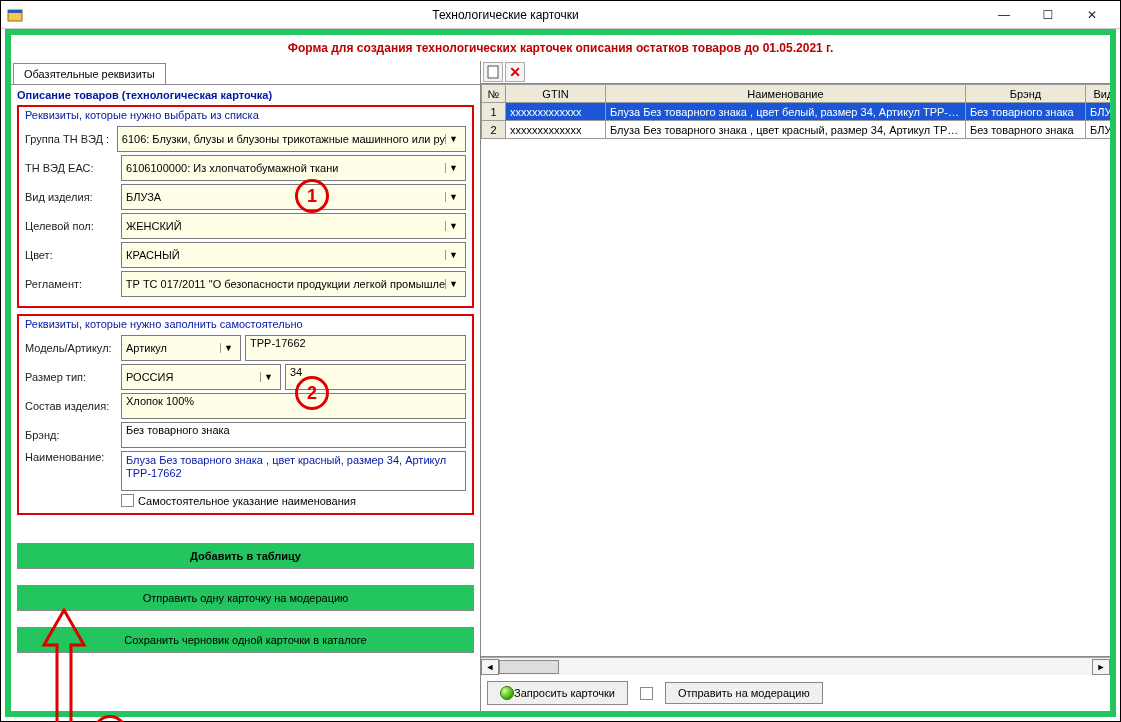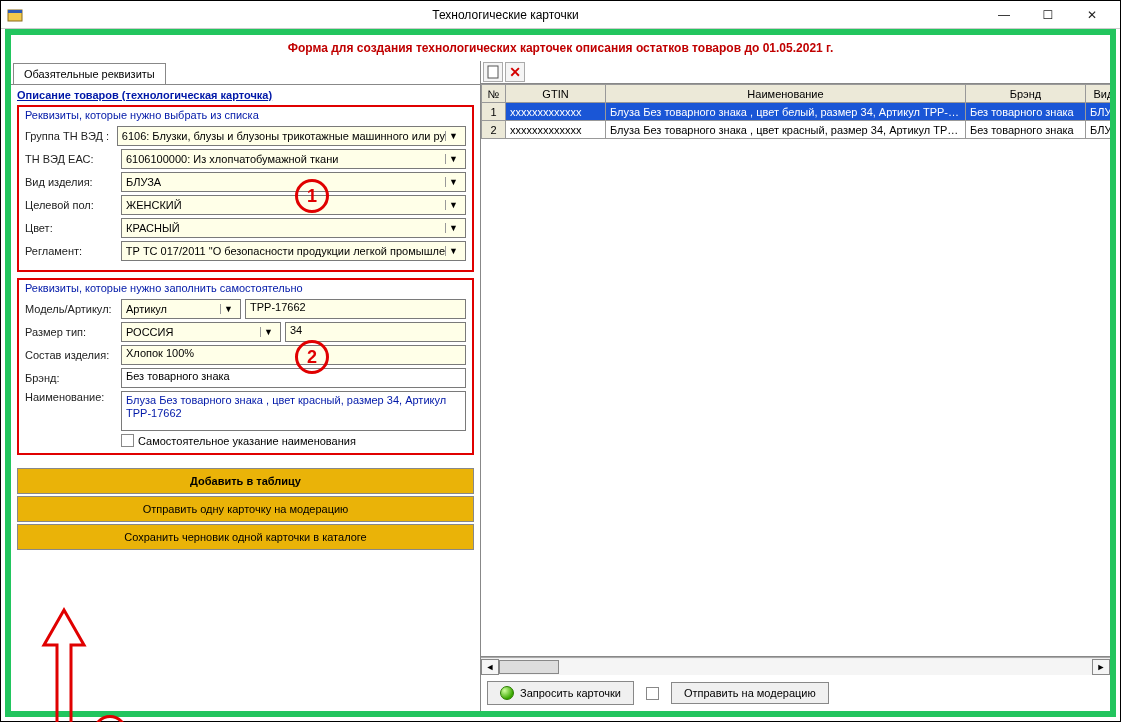--- a/index.html
+++ b/index.html
@@ -10,56 +10,56 @@
 .titlebar .title { flex: 1; font-size: 12px; text-align: center; }
 .winbtns { display: flex; gap: 0; }
 .winbtn { width: 44px; height: 28px; display: flex; align-items: center; justify-content: center; font-size: 12px; color: #222; cursor: default; }
 .banner { text-align: center; color: #c00000; font-weight: bold; font-size: 12px; padding: 6px 0; }
 .outer { border: 6px solid #22c55e; margin: 0 4px 4px 4px; flex: 1; display: flex; flex-direction: column; }
 .maincols { flex: 1; display: flex; min-height: 0; }
 .leftpane { width: 470px; border-right: 1px solid #888; display: flex; flex-direction: column; }
 .rightpane { flex: 1; display: flex; flex-direction: column; min-width: 0; }
 .tab { display: inline-block; border: 1px solid #888; border-bottom: none; padding: 4px 10px; margin: 2px 0 0 2px; background: #fff; font-size: 11px; }
 .tabline { border-bottom: 1px solid #888; }
-.section-title { color: #0018a8; font-size: 11px; font-weight: bold; padding: 4px 6px 2px 6px; text-decoration: underline; }
+.section-title { color: #0018a8; font-size: 11px; font-weight: bold; padding: 4px 6px 2px 6px; }
 .fieldset { border: 2px solid #e00000; margin: 2px 6px 6px 6px; padding: 4px 6px 6px 6px; position: relative; }
 .legend { color: #0018a8; font-size: 11px; position: relative; top: -2px; }
 .formrow { display: flex; align-items: center; margin: 3px 0; gap: 4px; }
 .lbl { width: 92px; font-size: 11px; color: #222; }
-.combo, .inp { border: 1px solid #7a7a7a; background: #ffffe8; height: 20px; font-size: 11px; padding: 1px 4px; }
+.combo, .inp { border: 1px solid #7a7a7a; background: #ffffe8; height: 26px; font-size: 11px; padding: 1px 4px; }
 .combo { display: flex; align-items: center; justify-content: space-between; flex: 1; }
 .combo .txt { white-space: nowrap; overflow: hidden; text-overflow: ellipsis; }
 .combo .arr { width: 16px; text-align: center; border-left: 1px solid #999; font-size: 9px; }
 .inp { flex: 1; }
 .inp.ro { background: #fff; color: #0018a8; }
 .multiline { height: 40px; white-space: normal; line-height: 1.2; padding: 2px 4px; }
 .chk { display: flex; align-items: center; gap: 4px; margin-left: 96px; margin-top: 2px; }
 .chkbox { width: 13px; height: 13px; border: 1px solid #888; background: #fff; }
-.bigbtn { display: block; width: 100%; border: 1px solid #888; background: #eab308; padding: 6px 12px; text-align: center; font-size: 11px; margin: 1px 0 2px 0; cursor: default; }
+.bigbtn { display: block; width: 100%; border: 1px solid #888; background: #22c55e; padding: 6px 12px; text-align: center; font-size: 11px; margin: 16px 0 2px 0; cursor: default; }
 .bigbtn.bold { font-weight: bold; }
 .btnwrap { padding: 6px 6px 0 6px; }
 .circle { position: absolute; width: 34px; height: 34px; border: 3px solid #e00000; border-radius: 50%; display: flex; align-items: center; justify-content: center; color: #e00000; font-size: 18px; font-weight: bold; background: transparent; pointer-events: none; }
 .arrow-up { position: absolute; left: 28px; top: 520px; pointer-events: none; }
 .arrow-up svg { display: block; }
 .rtoolbar { display: flex; align-items: center; padding: 1px 2px; border-bottom: 1px solid #888; gap: 2px; }
 .tbtn { width: 20px; height: 20px; border: 1px solid #aaa; background: #f5f5f5; display: flex; align-items: center; justify-content: center; font-size: 14px; }
 .tbtn.red { color: #d40000; font-weight: bold; }
 .grid { flex: 1; overflow: auto; border-bottom: 1px solid #888; }
 .gtable { border-collapse: collapse; width: 100%; table-layout: fixed; }
 .gtable th, .gtable td { border: 1px solid #999; font-size: 11px; padding: 1px 4px; overflow: hidden; white-space: nowrap; text-overflow: ellipsis; height: 18px; }
 .gtable th { background: #ece9d8; text-align: center; font-weight: normal; }
 .gtable td.rownum { background: #ece9d8; text-align: center; width: 22px; }
 .gtable tr.sel td { background: #1a56d6; color: #fff; }
 .gtable tr.sel td.rownum { background: #ece9d8; color: #000; }
 .hscroll { height: 18px; border-top: 1px solid #aaa; background: #efefef; display: flex; align-items: center; }
 .hscroll .sbtn { width: 18px; height: 16px; border: 1px solid #888; background: #f5f5f5; text-align: center; font-size: 9px; line-height: 14px; }
 .hscroll .track { flex: 1; height: 16px; background: #f5f5f5; position: relative; }
 .hscroll .thumb { position: absolute; left: 0; width: 60px; height: 14px; top: 1px; border: 1px solid #888; background: #ddd; }
 .bottombar { padding: 6px; display: flex; align-items: center; gap: 12px; }
-.botbtn { border: 1px solid #888; background: #f0f0f0; padding: 4px 12px; display: flex; align-items: center; gap: 6px; font-size: 11px; cursor: default; }
+.botbtn { border: 1px solid #888; background: #f0f0f0; padding: 4px 12px; display: flex; align-items: center; font-size: 11px; cursor: default; }
 .green-orb { width: 14px; height: 14px; border-radius: 50%; background: radial-gradient(circle at 30% 30%, #cfff9e, #3aa800 70%); border: 1px solid #2a7a00; }
 .smallchk { width: 13px; height: 13px; border: 1px solid #888; background: #fff; }
 .leftcontent { position: relative; flex: 1; }
 .col-n { width: 24px; }
 .col-gtin { width: 100px; }
 .col-name { width: 360px; }
 .col-brand { width: 120px; }
 .col-vid { width: 50px; }
 </style>
 </head>

